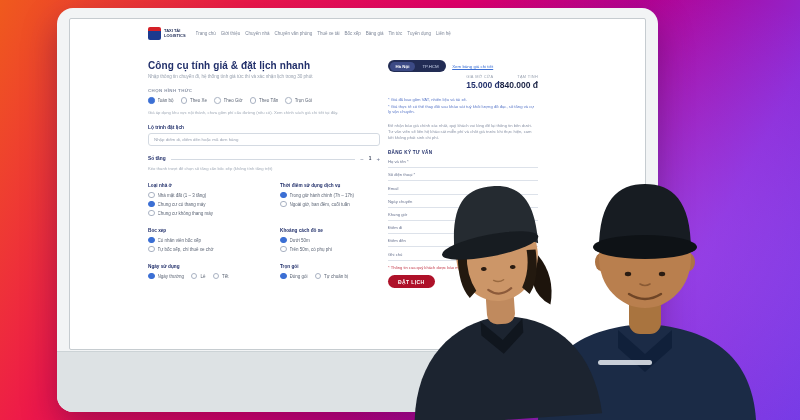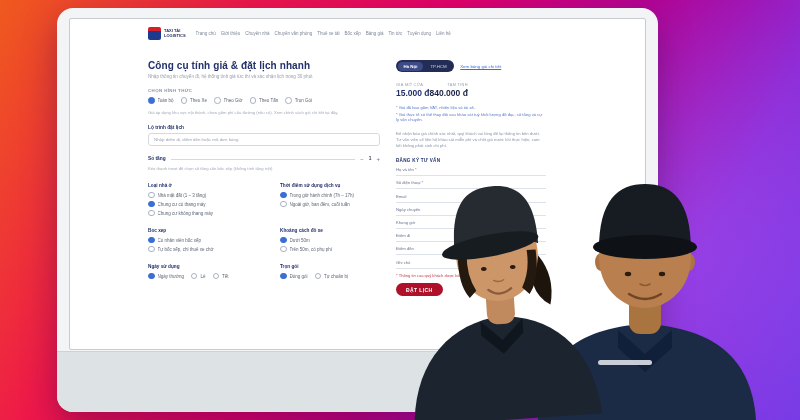--- a/index.html
+++ b/index.html
@@ -18,21 +18,21 @@
   
   .site{position:absolute;left:78px;top:8px;width:398px;}
   .topnav{display:flex;align-items:center;gap:10px;}
   .logo{display:flex;align-items:center;gap:3px;}
   .logo-icon{width:13px;height:13px;border-radius:2px;overflow:hidden;display:flex;flex-direction:column;}
   .logo-icon .bar-r{height:4px;background:#d42027;}
   .logo-icon .bar-b{flex:1;background:#1d3a8f;}
   .brand-text{font-size:4px;font-weight:bold;color:#1d2a55;line-height:1.2;}
   .nav-links{display:flex;gap:5px;white-space:nowrap;overflow:hidden;flex:1;}
   .nav-link{font-size:4.5px;color:#7d8698;text-decoration:none;}
-  .columns{display:flex;gap:16px;margin-top:20px;}
+  .columns{display:flex;gap:8px;margin-top:20px;}
   .col-left{width:232px;}
   .col-right{width:150px;}
   .h1{font-size:10px;font-weight:bold;color:#22306b;letter-spacing:.1px;}
   .subtitle{font-size:4.6px;color:#97a0ae;margin-top:3px;}
   .section-label{font-size:4.4px;font-weight:bold;color:#8a93a6;letter-spacing:.4px;margin-top:9px;}
   .options{margin-top:4px;}
   .options.inline{display:flex;gap:7px;flex-wrap:nowrap;}
   .opt{display:flex;align-items:center;gap:3px;margin-bottom:2.5px;}
   .dot{width:4.5px;height:4.5px;border:1px solid #a9b2c2;border-radius:50%;flex:0 0 auto;background:#fff;}
   .dot.on{background:#3b6fd4;border-color:#3b6fd4;}
@@ -46,21 +46,21 @@
   .stepper-btn{font-size:6px;color:#6a7490;line-height:1;cursor:pointer;}
   .floors-value{font-size:4.8px;color:#39425a;font-weight:bold;}
   .form-grid{display:grid;grid-template-columns:124px 100px;column-gap:8px;row-gap:9px;margin-top:11px;}
   .group-label{font-size:4.7px;font-weight:bold;color:#22306b;margin-bottom:3px;white-space:nowrap;overflow:hidden;}
   
   .toggle-row{display:flex;align-items:center;gap:6px;}
   .toggle{background:#222c54;border-radius:8px;padding:1.5px;display:flex;gap:1px;}
   .seg{padding:2px 6px;font-size:4.4px;color:#c9d2ea;border-radius:7px;white-space:nowrap;}
   .seg.on{background:#3c4a85;color:#fff;font-weight:bold;}
   .toggle-link{font-size:4.4px;color:#3b6fd4;white-space:nowrap;}
-  .prices{display:flex;justify-content:flex-start;margin-top:10px;}
+  .prices{display:flex;justify-content:flex-end;margin-top:2px;}
   .price-label{font-size:3.9px;color:#9aa3b2;letter-spacing:.3px;}
   .price-value{font-size:8.5px;font-weight:bold;color:#22306b;margin-top:1px;}
   .price-right{text-align:right;}
   .price-right .price-value{color:#1a2344;}
   .notes{margin-top:7px;}
   .note{font-size:4.2px;color:#5b79c9;line-height:1.35;margin-bottom:1px;}
   .para{font-size:4.2px;color:#8a93a6;line-height:1.45;margin-top:8px;}
   .booking-label{font-size:4.6px;font-weight:bold;color:#22306b;letter-spacing:.3px;margin-top:9px;}
   .fields{margin-top:4px;}
   .field{margin-bottom:4.2px;}

